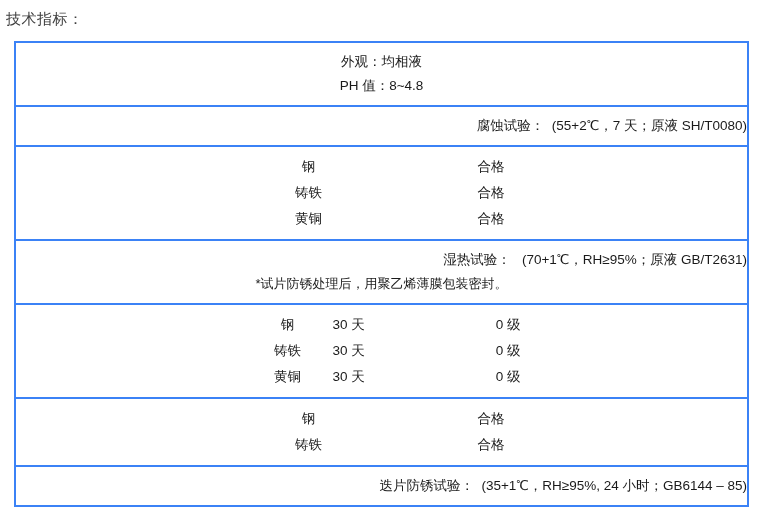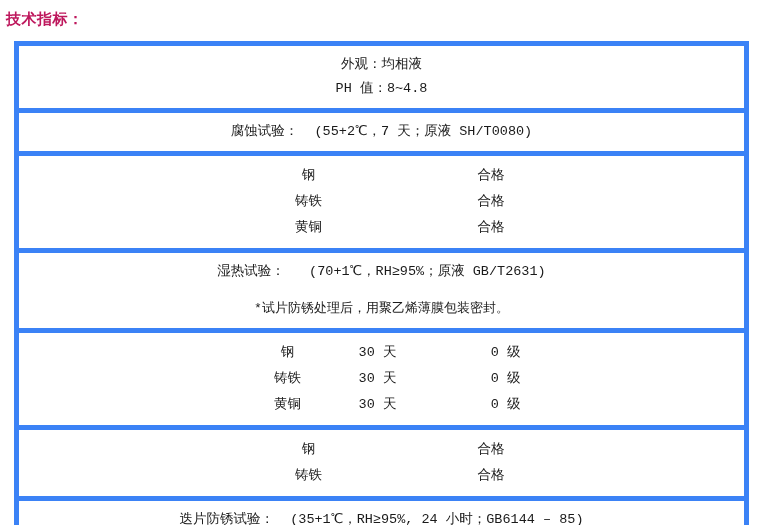--- a/index.html
+++ b/index.html
@@ -16,75 +16,73 @@
   }
   .page {
     position: relative;
     width: 765px;
     height: 525px;
     box-sizing: border-box;
     padding: 0;
   }
   .doc-title {
     font-size: 15px;
-    font-weight: bold;
-    color: #be185d;
+    font-weight: normal;
+    color: #404040;
     margin: 10px 0 0 6px;
     letter-spacing: 0.5px;
   }
   table.spec-table {
     border-collapse: collapse;
     width: 735px;
     margin: 12px 0 0 14px;
     table-layout: fixed;
   }
   table.spec-table td {
-    border: 5px solid #3b82f6;
+    border: 2px solid #3b82f6;
     padding: 0;
     vertical-align: middle;
-    font-family: Liberation Mono, monospace;
   }
   .block {
     padding: 7px 0 7px 0;
   }
   .line {
     font-size: 13.5px;
     line-height: 24px;
     white-space: pre;
   }
   
   .line.center {
     text-align: center;
   }
   
   .line.lead {
-    text-align: center;
+    text-align: right;
   }
   .line.note {
     text-align: center;
     font-size: 13px;
-    margin-top: 13px;
   }
   
   .grid {
     display: block;
   }
   .grid .row {
     font-size: 13.5px;
     line-height: 26px;
     display: flex;
     justify-content: center;
   }
   .grid .c1 {
     width: 90px;
     text-align: center;
   }
   .grid .c2 {
     width: 90px;
-    text-align: center;
+    text-align: left;
   }
   .grid .c3 {
     width: 90px;
     text-align: right;
     padding-left: 8px;
   }
   .grid.two .c1 {
     width: 100px;
     text-align: center;
   }

